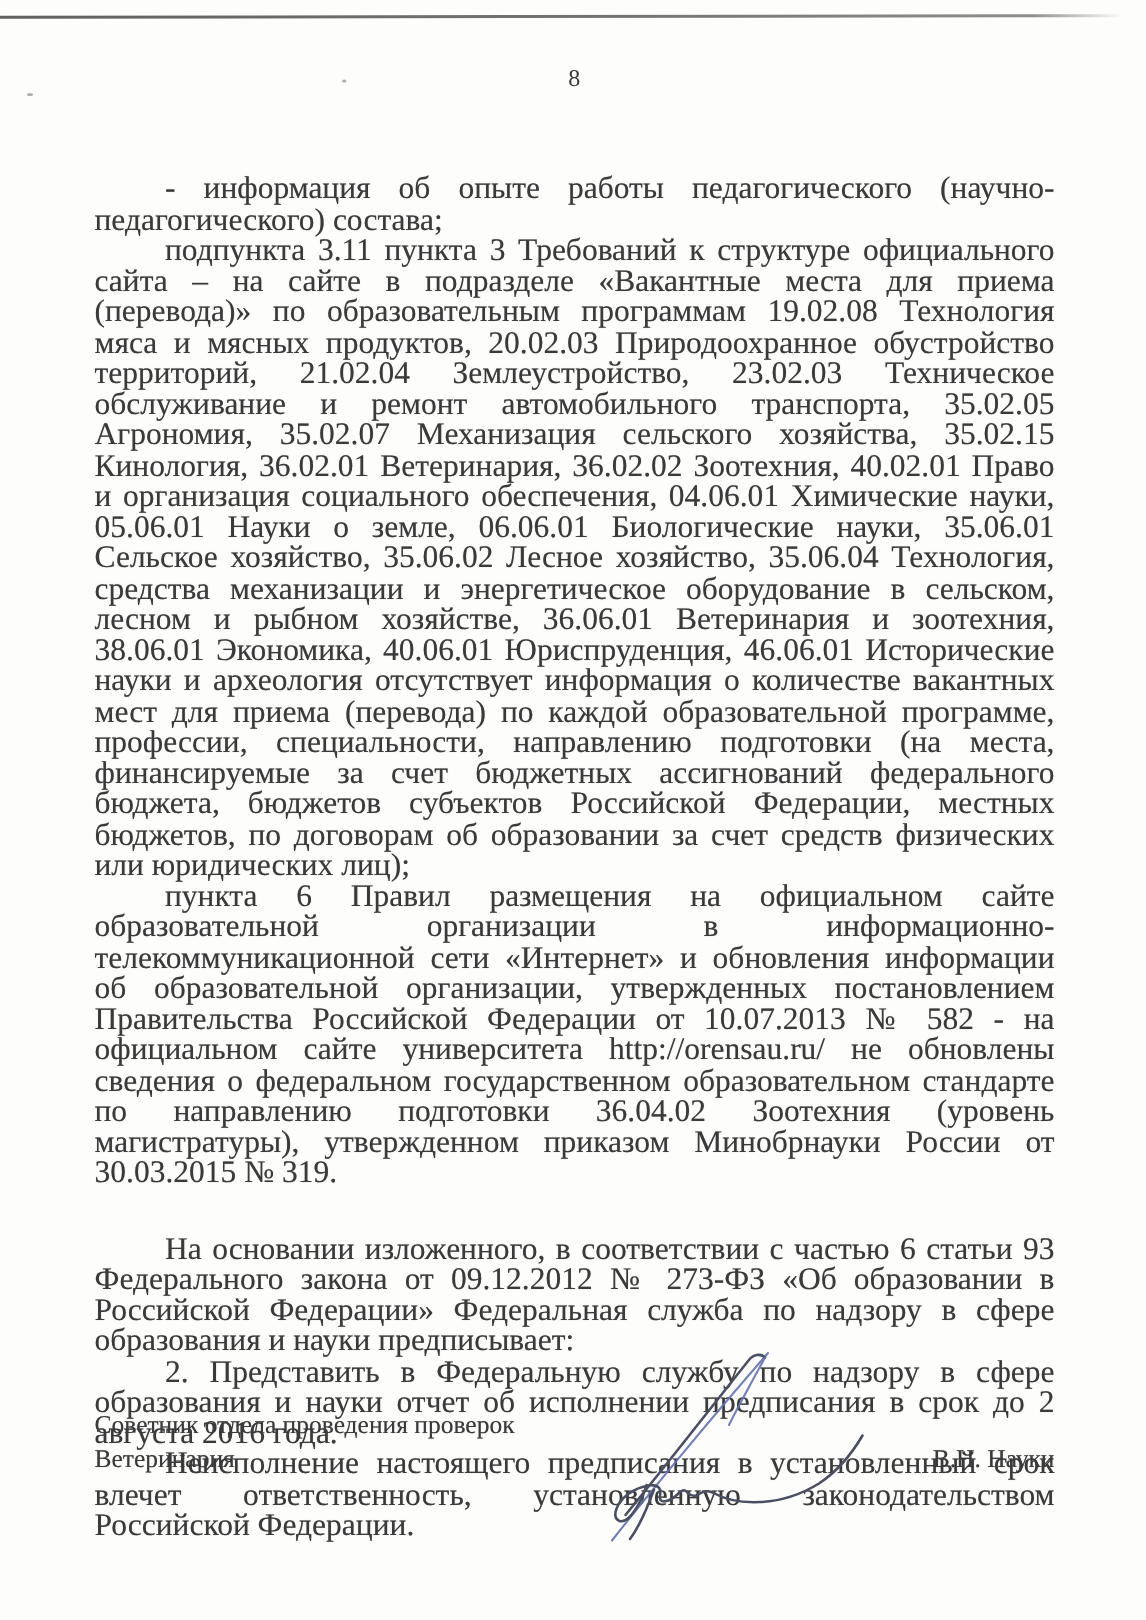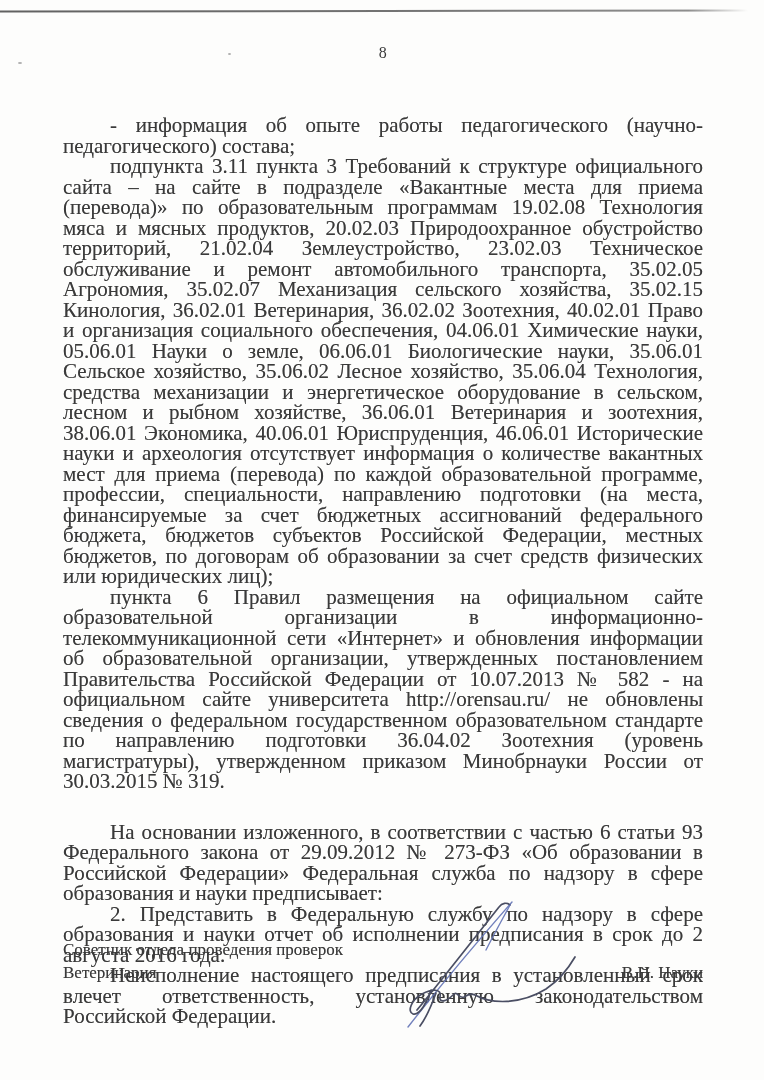--- a/index.html
+++ b/index.html
@@ -104,21 +104,21 @@
   <div class="scan-line"></div>
   <div class="speck s1"></div>
   <div class="speck s2"></div>
 
   <div class="page-number">8</div>
 
   <div class="body-text">
     <p>- информация об опыте работы педагогического (научно-педагогического) состава;</p>
     <p>подпункта 3.11 пункта 3 Требований к структуре официального сайта – на сайте в подразделе «Вакантные места для приема (перевода)» по образовательным программам 19.02.08 Технология мяса и мясных продуктов, 20.02.03 Природоохранное обустройство территорий, 21.02.04 Землеустройство, 23.02.03 Техническое обслуживание и ремонт автомобильного транспорта, 35.02.05 Агрономия, 35.02.07 Механизация сельского хозяйства, 35.02.15 Кинология, 36.02.01 Ветеринария, 36.02.02 Зоотехния, 40.02.01 Право и организация социального обеспечения, 04.06.01 Химические науки, 05.06.01 Науки о земле, 06.06.01 Биологические науки, 35.06.01 Сельское хозяйство, 35.06.02 Лесное хозяйство, 35.06.04 Технология, средства механизации и энергетическое оборудование в сельском, лесном и рыбном хозяйстве, 36.06.01 Ветеринария и зоотехния, 38.06.01 Экономика, 40.06.01 Юриспруденция, 46.06.01 Исторические науки и археология отсутствует информация о количестве вакантных мест для приема (перевода) по каждой образовательной программе, профессии, специальности, направлению подготовки (на места, финансируемые за счет бюджетных ассигнований федерального бюджета, бюджетов субъектов Российской Федерации, местных бюджетов, по договорам об образовании за счет средств физических или юридических лиц);</p>
     <p>пункта 6 Правил размещения на официальном сайте образовательной организации в информационно-телекоммуникационной сети «Интернет» и обновления информации об образовательной организации, утвержденных постановлением Правительства Российской Федерации от 10.07.2013 № 582 - на официальном сайте университета http://orensau.ru/ не обновлены сведения о федеральном государственном образовательном стандарте по направлению подготовки 36.04.02 Зоотехния (уровень магистратуры), утвержденном приказом Минобрнауки России от 30.03.2015 № 319.</p>
-    <p class="para-gap">На основании изложенного, в соответствии с частью 6 статьи 93 Федерального закона от 29.09.2012 № 273-ФЗ «Об образовании в Российской Федерации» Федеральная служба по надзору в сфере образования и науки предписывает:</p>
+    <p class="para-gap">На основании изложенного, в соответствии с частью 6 статьи 93 Федерального закона от 09.12.2012 № 273-ФЗ «Об образовании в Российской Федерации» Федеральная служба по надзору в сфере образования и науки предписывает:</p>
     <p>2. Представить в Федеральную службу по надзору в сфере образования и науки отчет об исполнении предписания в срок до 2 августа 2016 года.</p>
     <p>Неисполнение настоящего предписания в установленный срок влечет ответственность, установленную законодательством Российской Федерации.</p>
   </div>
 
   <div class="sig-row">
     <div class="sig-title">
       <div>Советник отдела проведения проверок</div>
       <div>Ветеринария</div>
     </div>
     <div class="sig-name">В.Н. Науки</div>

